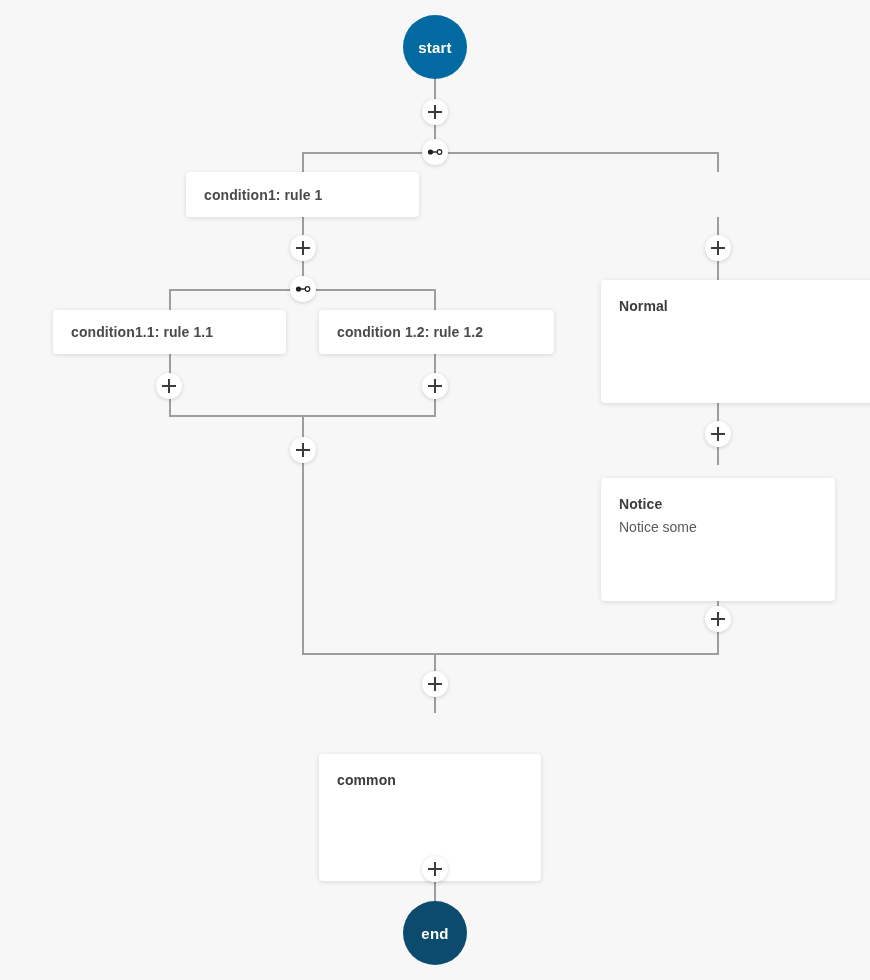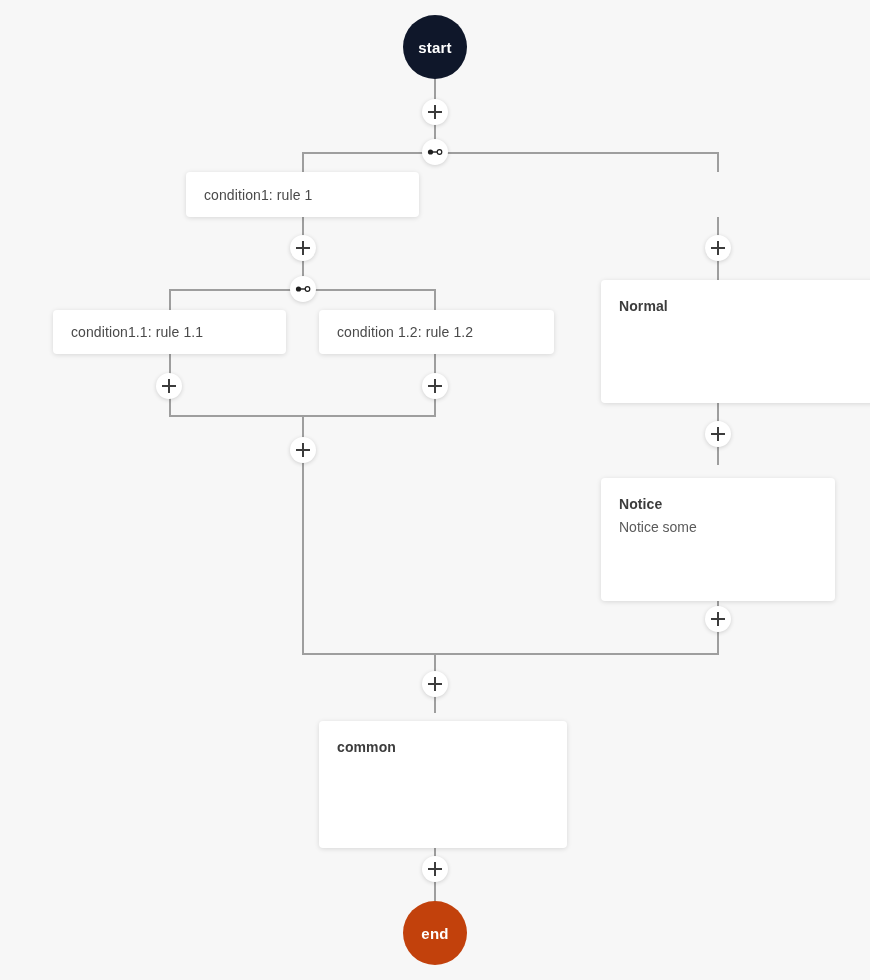--- a/index.html
+++ b/index.html
@@ -79,42 +79,42 @@
     display: flex;
     align-items: center;
     justify-content: center;
     color: #ffffff;
     font-weight: bold;
     font-size: 15px;
     z-index: 5;
     cursor: pointer;
     letter-spacing: 0.2px;
   }
-  .terminal.start { background: #0f172a; }
-  .terminal.end   { background: #c2410c; }
+  .terminal.start { background: #0369a1; }
+  .terminal.end   { background: #0c4a6e; }
 
   
   .card {
     position: absolute;
     background: #ffffff;
     border-radius: 4px;
     box-shadow: 0 1px 5px rgba(0,0,0,0.13);
     box-sizing: border-box;
     z-index: 3;
     cursor: pointer;
     overflow: hidden;
   }
   .card.cond {
     display: flex;
     align-items: center;
     padding: 0 18px;
   }
   .card.cond .title {
     font-size: 14px;
-    font-weight: normal;
+    font-weight: bold;
     color: #4a4a4a;
     letter-spacing: 0.1px;
   }
   .card.block { padding: 18px 18px 0 18px; }
   .card.block .title {
     font-size: 14px;
     font-weight: bold;
     color: #3c3c3c;
     margin-bottom: 5px;
     letter-spacing: 0.1px;
@@ -214,17 +214,17 @@
 
   <div class="card block" style="left:601px; top:280px; width:282px; height:123px;">
     <div class="title">Normal</div>
   </div>
 
   <div class="card block" style="left:601px; top:478px; width:234px; height:123px;">
     <div class="title">Notice</div>
     <div class="desc">Notice some</div>
   </div>
 
-  <div class="card block" style="left:319px; top:721px; width:248px; height:127px;">
+  <div class="card block" style="left:319px; top:754px; width:222px; height:127px;">
     <div class="title">common</div>
   </div>
 
 </div>
 
 </body></html>

